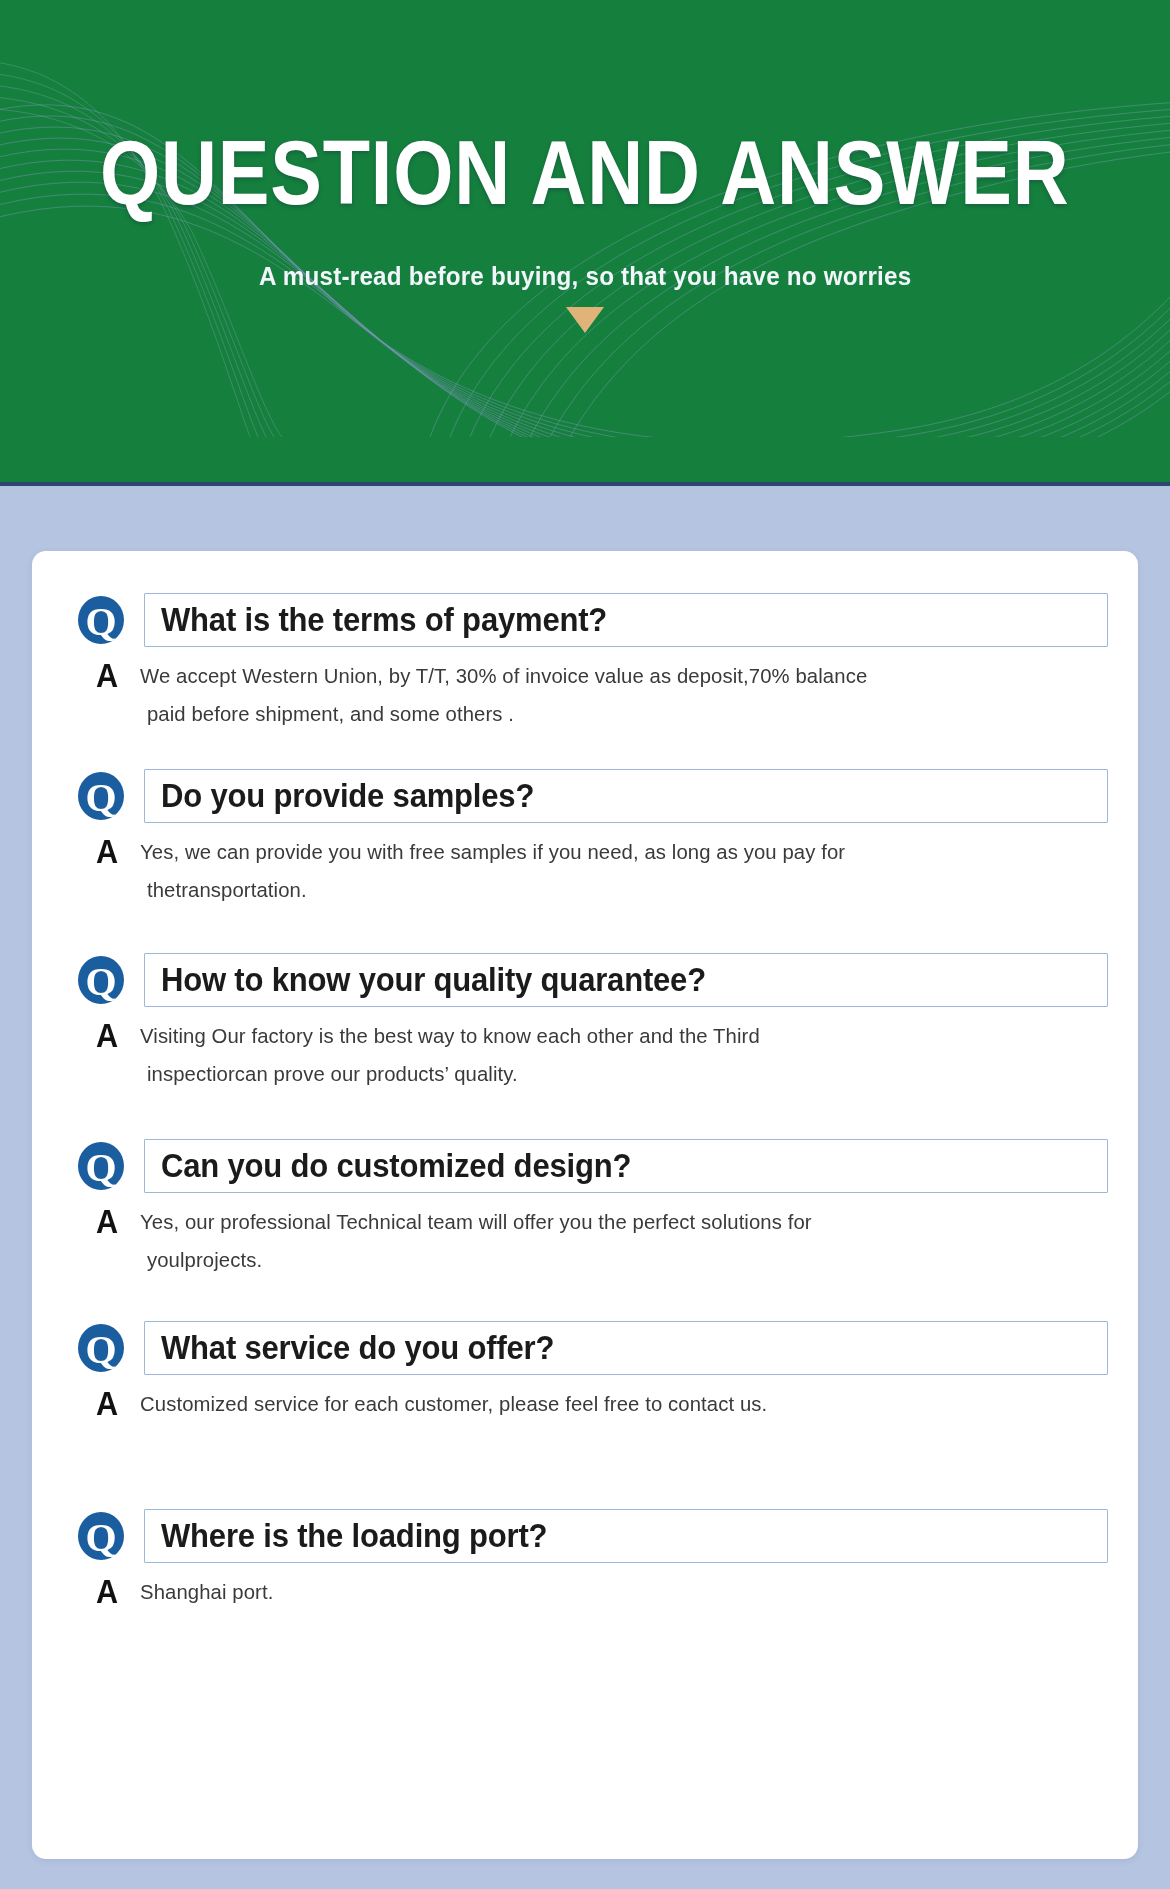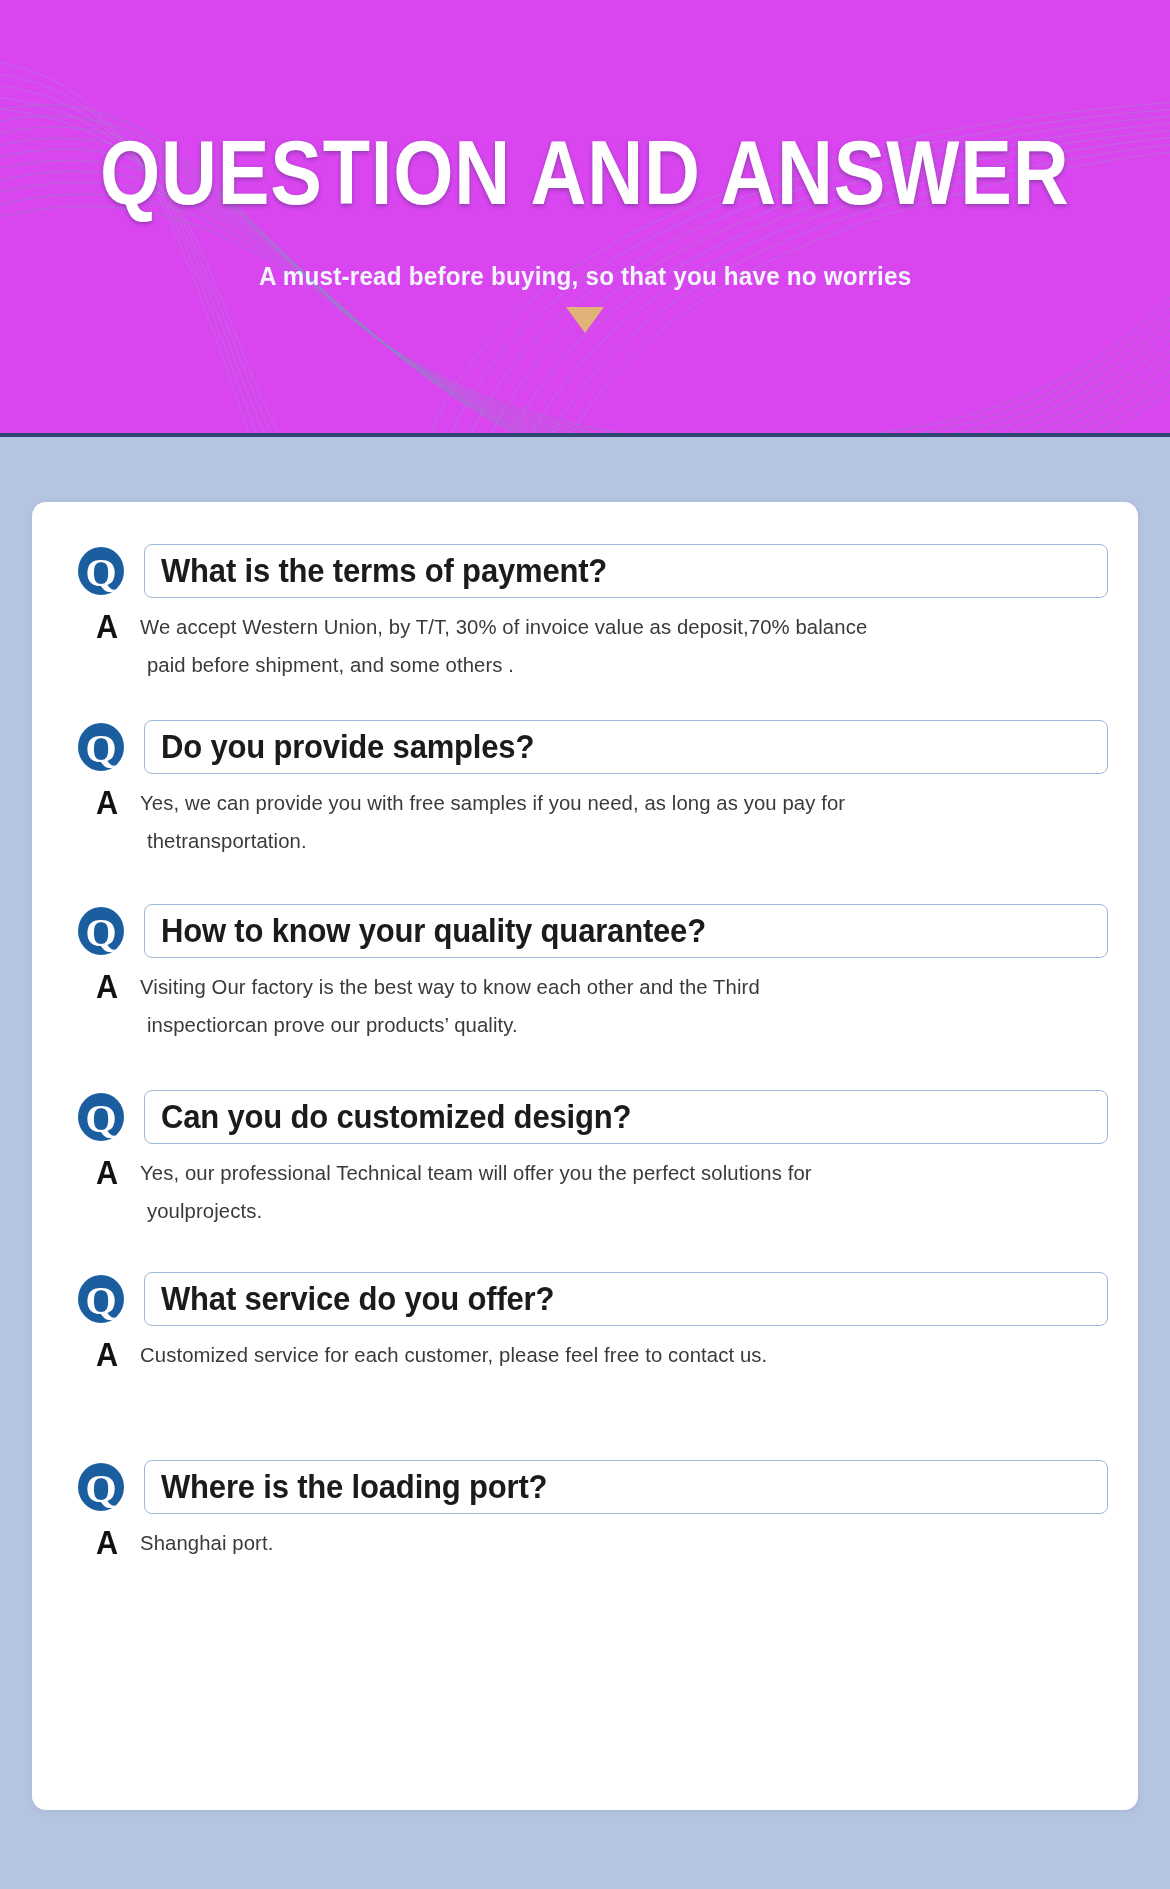--- a/index.html
+++ b/index.html
@@ -11,22 +11,22 @@
     height: 1889px;
     background: #b5c4e0;
     font-family: "Liberation Sans", sans-serif;
     overflow: hidden;
   }
 
   
   .hero {
     position: relative;
     width: 1170px;
-    height: 437px;
-    background: #d946ef;
+    height: 486px;
+    background: #15803d;
     overflow: hidden;
   }
   .hero-waves {
     position: absolute;
     inset: 0;
     width: 1170px;
     height: 437px;
     pointer-events: none;
   }
   .hero-inner {
@@ -124,21 +124,21 @@
     line-height: 1;
     color: #1a5ea0;
   }
   .q-badge svg { display: block; }
   .q-box {
     flex: 1 1 auto;
     height: 52px;
     display: flex;
     align-items: center;
     border: 1.5px solid #9db8d8;
-    border-radius: 8px;
+    border-radius: 1px;
     background: #ffffff;
     padding: 0 16px;
     box-shadow: inset 0 1px 0 #ffffff;
   }
   .q-text {
     font-family: "Liberation Sans Narrow", "Liberation Sans", sans-serif;
     font-size: 33px;
     font-weight: bold;
     color: #1b1b1b;
     letter-spacing: -0.2px;

